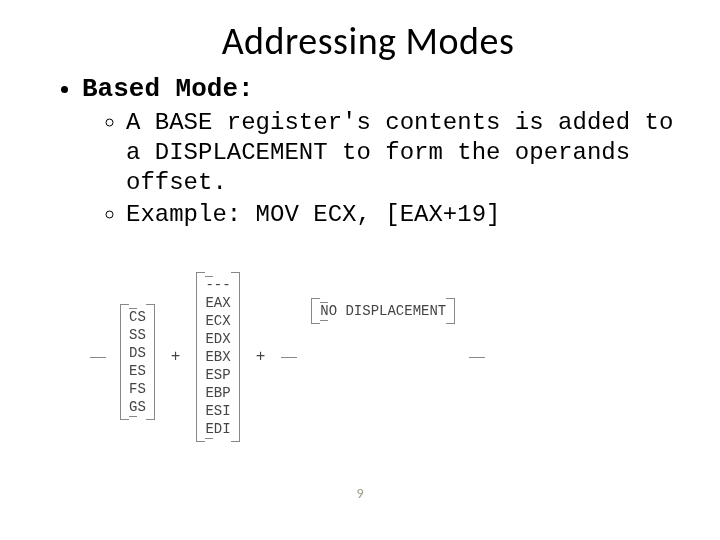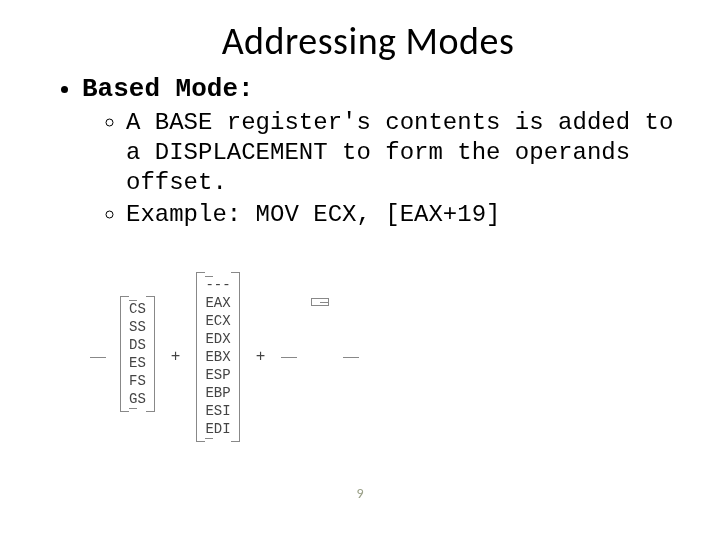--- a/index.html
+++ b/index.html
@@ -83,21 +83,21 @@
     font-size: 16px;
     color:#444;
     padding: 0 2px;
   }
   .hline {
     align-self: center;
     width: 16px;
     border-top: 1px solid #888;
   }
   .box-disp .col { text-align: right; }
-  .box-seg { margin-top: 24px; } 
+  .box-seg { margin-top: 32px; } 
   .box-disp { margin-top: 26px; }
 
   .pagenum {
     position: absolute;
     left: 0; right: 0;
     bottom: 38px;
     text-align: center;
     font-size: 14px;
     color: #9aa088;
   }
@@ -156,20 +156,21 @@
 
       <span class="plus">+</span>
 
       <span class="hline"></span>
 
       <div class="box box-disp">
         <span class="tl"></span>
           <span class="tr"></span>
           <span class="bl"></span>
           <span class="br"></span>
+        <span class="col">NO DISPLACEMENT</span>
       </div>
 
       <span class="hline"></span>
     </div>
   </div>
 
   <div class="pagenum">9</div>
 </div>
 
 </body></html>

